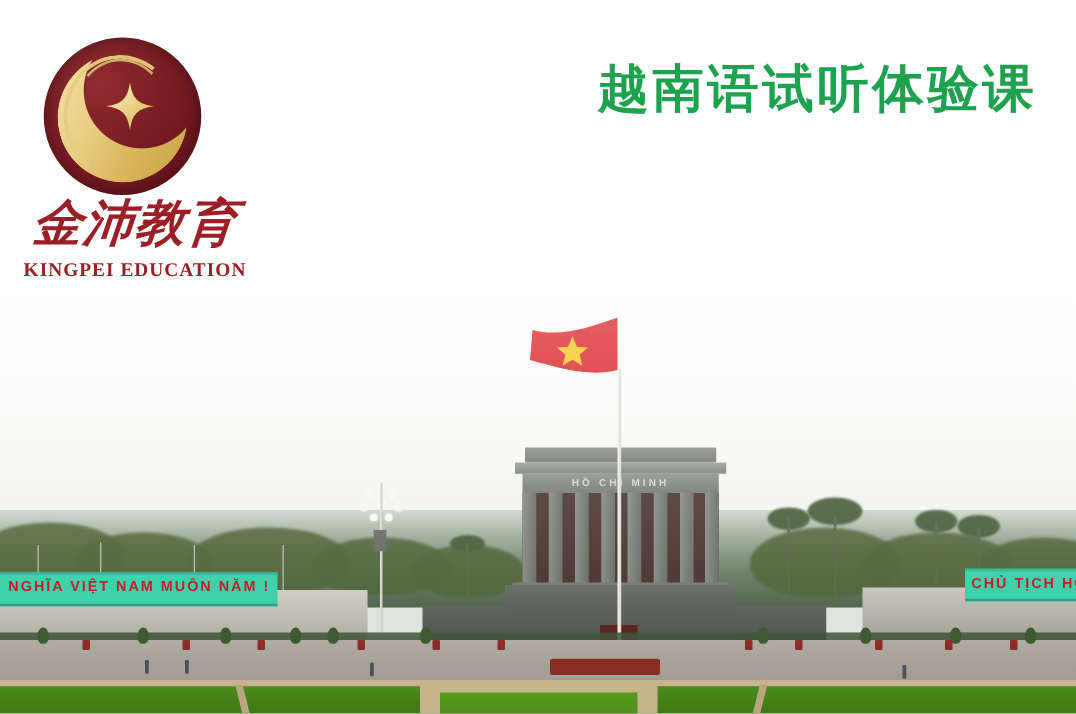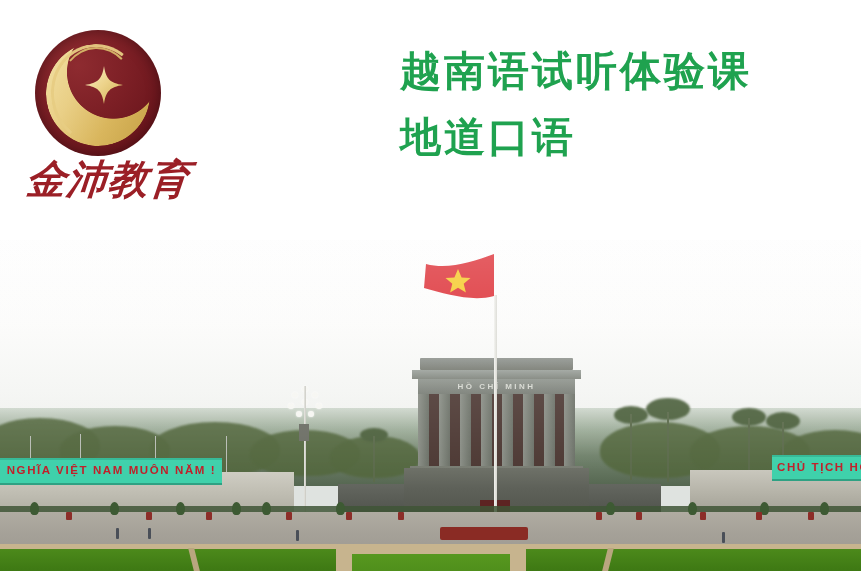--- a/index.html
+++ b/index.html
@@ -126,21 +126,21 @@
     color: #9b1f26;
     white-space: nowrap;
   }
 
   
   .headlines {
     position: absolute;
     left: 400px;
     top: 38px;
     width: 430px;
-    text-align: left;
+    text-align: right;
   }
   .headline {
     color: #1fa24f;
     font-family: "DejaVu Sans", "Liberation Sans", sans-serif;
     font-weight: 700;
     font-size: 40px;
     line-height: 66px;
     letter-spacing: 3px;
     white-space: nowrap;
   }
@@ -436,25 +436,25 @@
                 <stop offset="0%" stop-color="#fbf0c6"></stop>
                 <stop offset="50%" stop-color="#ecd289"></stop>
                 <stop offset="100%" stop-color="#cfae55"></stop>
               </linearGradient>
             </defs>
             <path d="M19 0 C21 13 25 17 38 19 C25 21 21 25 19 38 C17 25 13 21 0 19 C13 17 17 13 19 0 Z" fill="url(#gold)"></path>
           </svg>
         </div>
       </div>
       <div class="logo-cn">金沛教育</div>
+      <div class="logo-en">KINGPEI EDUCATION</div>
     </div>
 
     <div class="headlines">
       <div class="headline l1">越南语试听体验课</div>
-      <div class="headline l3">地道口语</div>
     </div>
   </div>
 
   <div class="photo">
 
     <div class="sky"></div>
 
     <div class="treeline"></div>
 
     <div class="tree" style="left:-20px;  top:178px; width:120px; height:54px;"></div>

